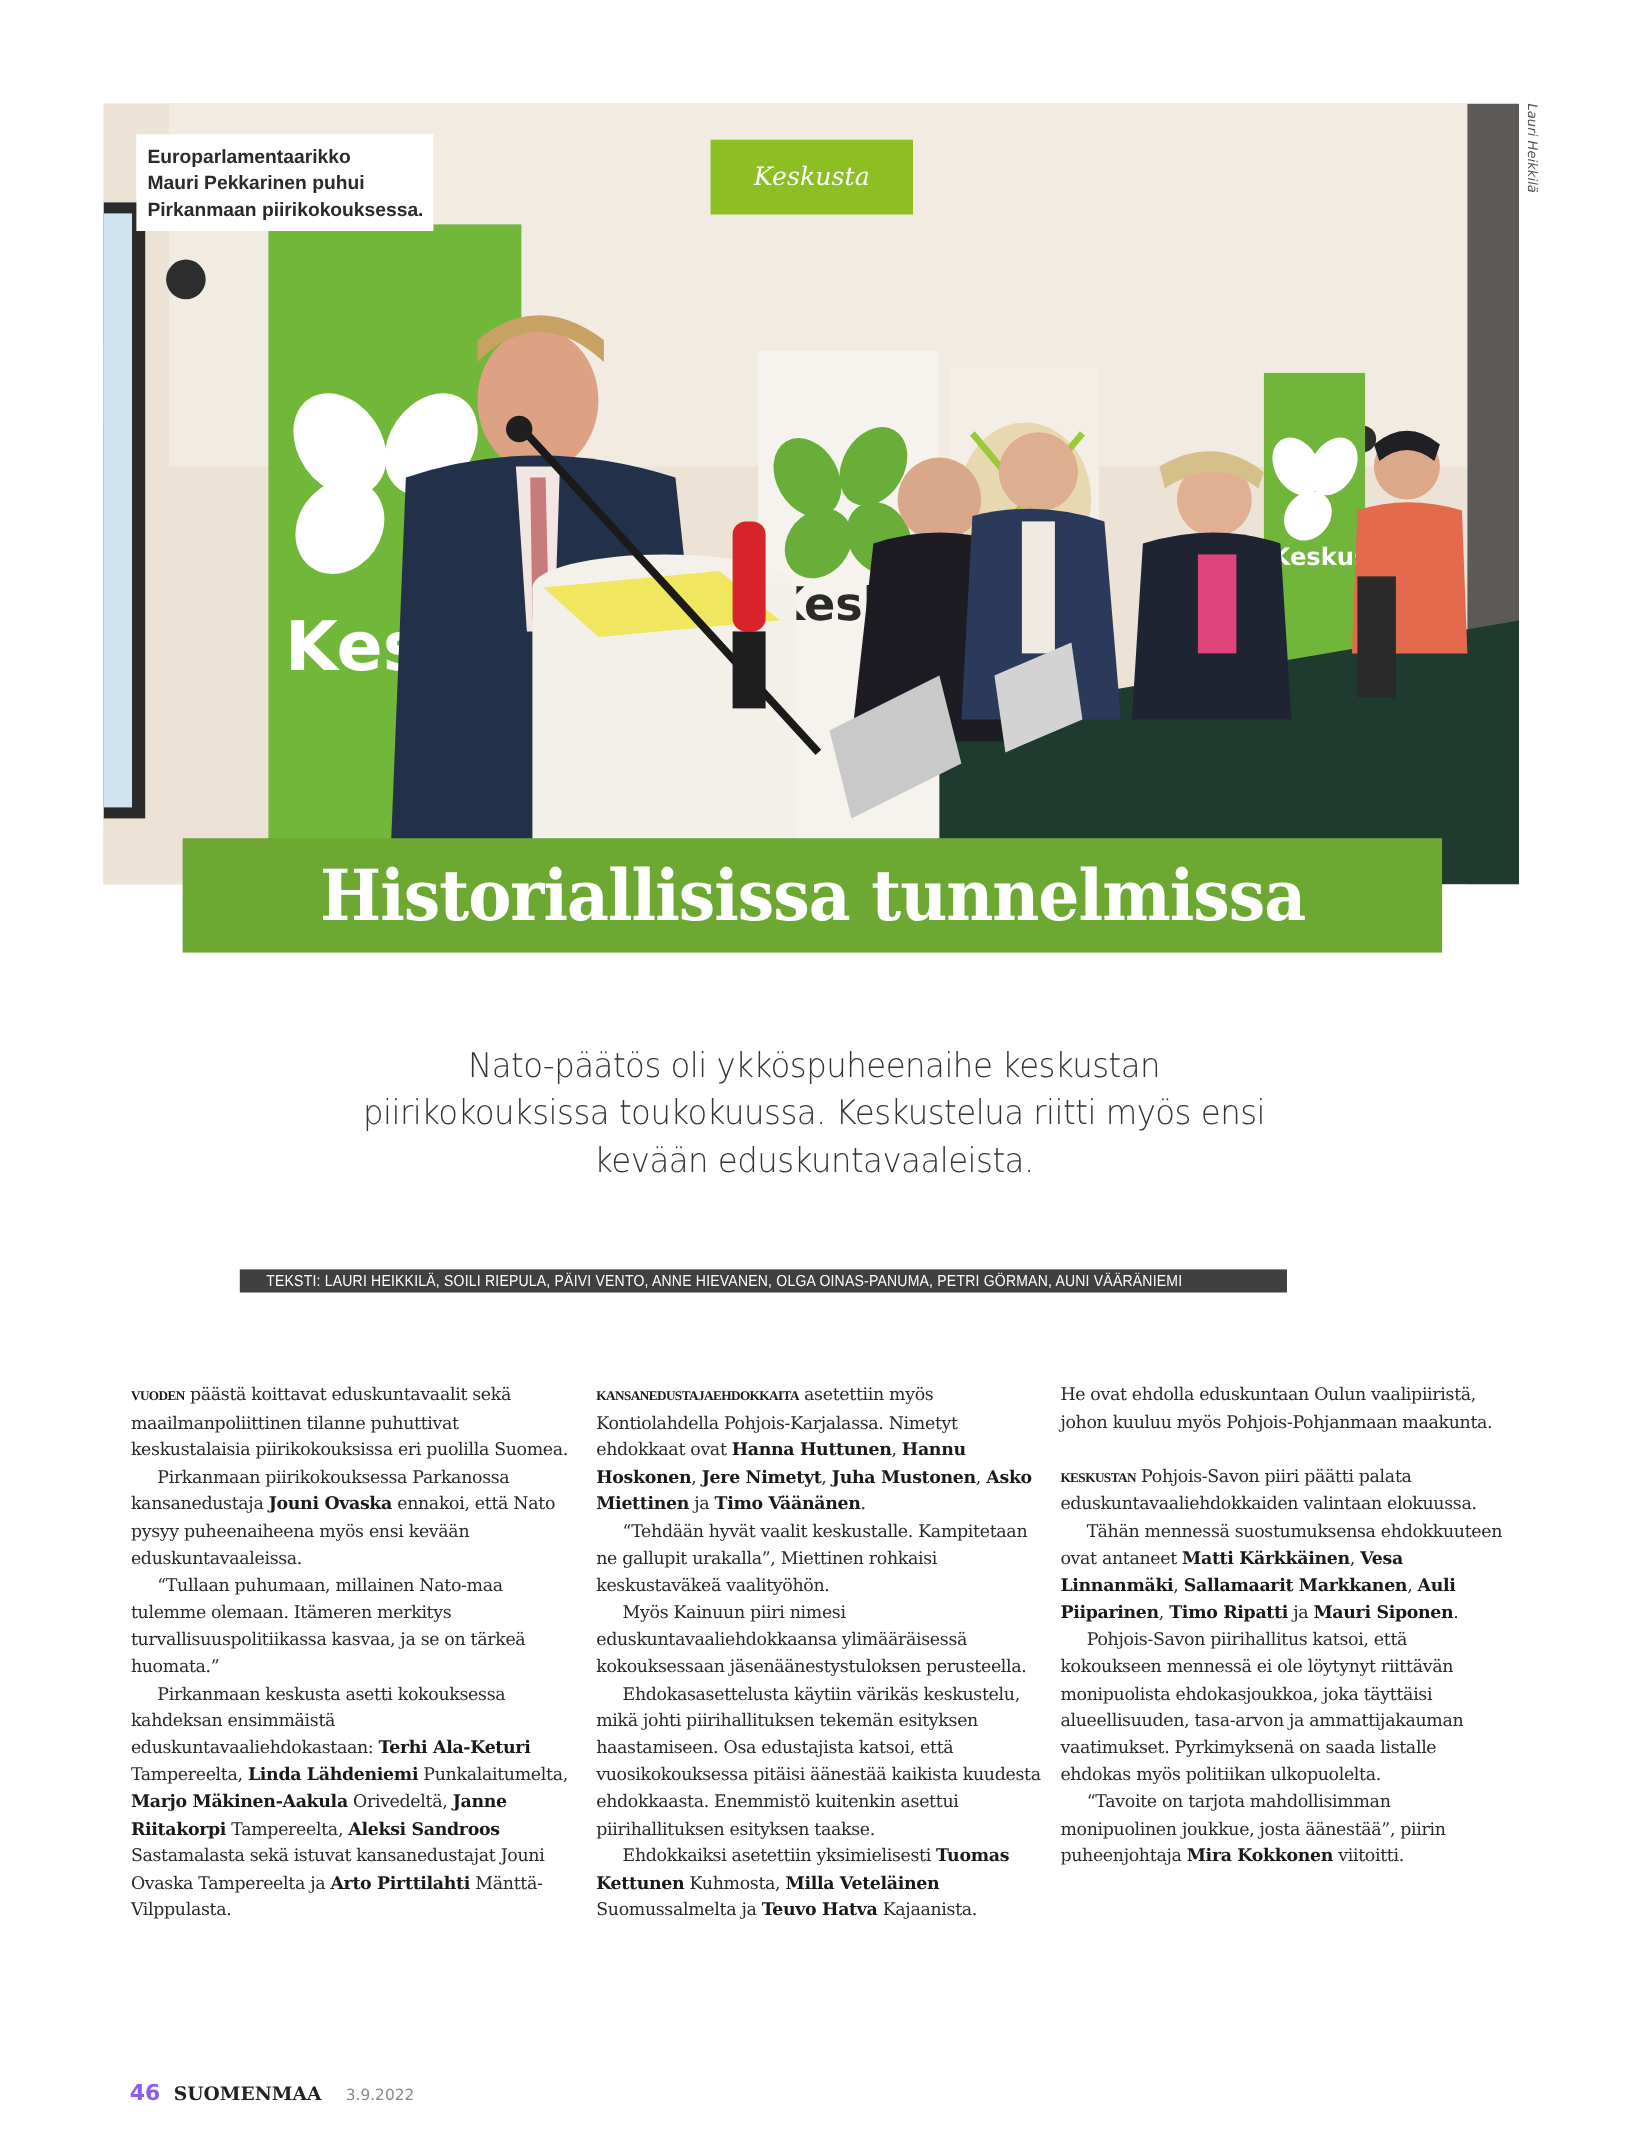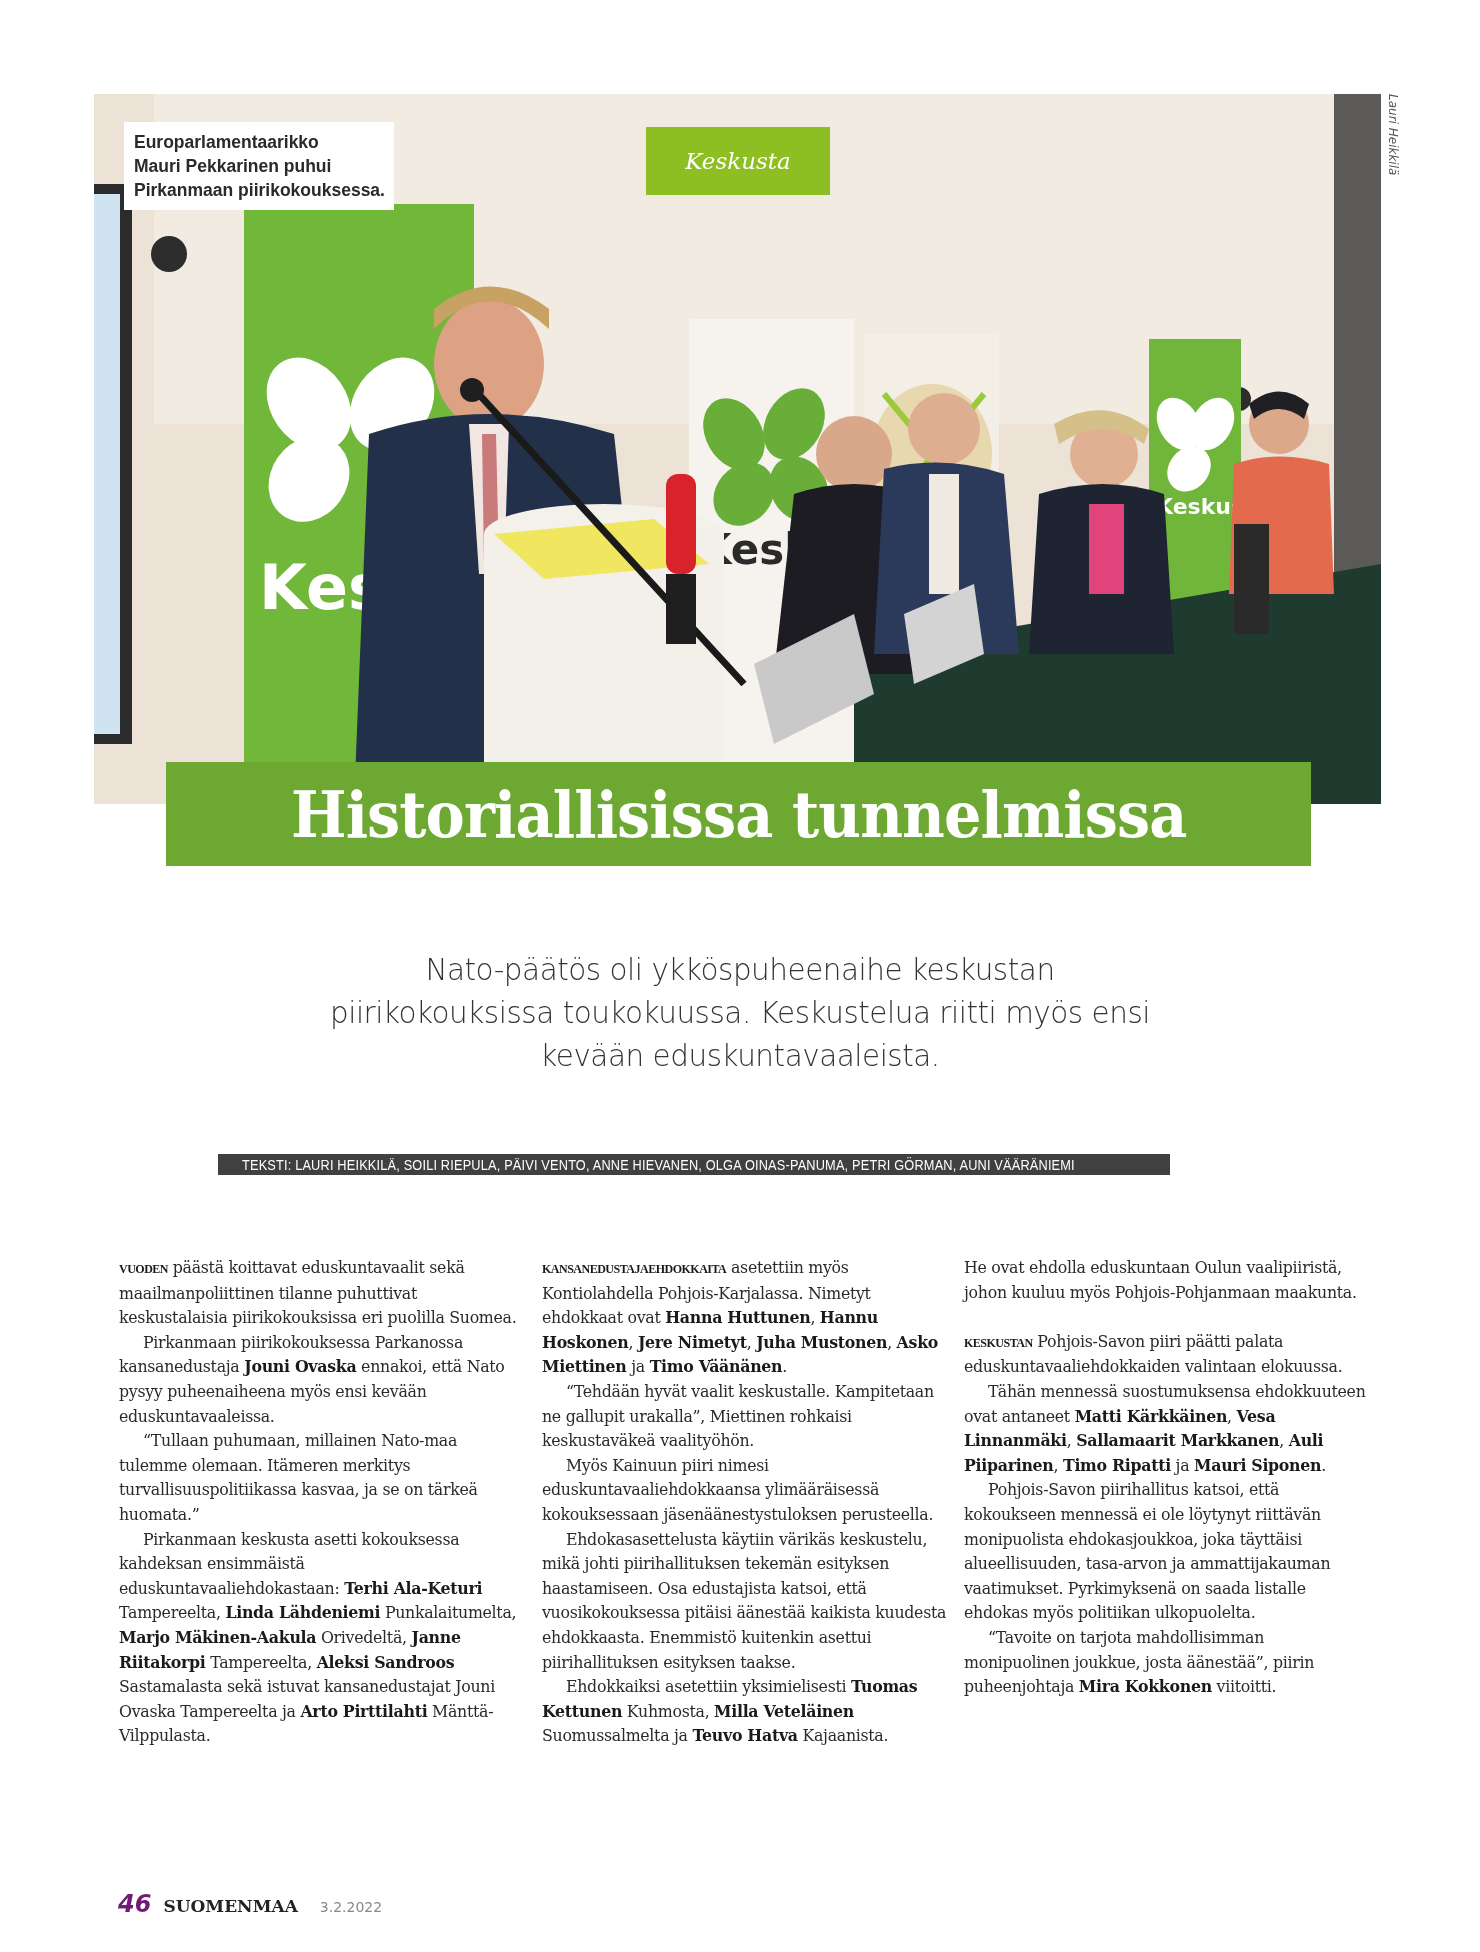--- a/index.html
+++ b/index.html
@@ -20,21 +20,21 @@
   .col{position:absolute;top:1256px;width:405px;font-family:"DejaVu Serif",serif;font-size:15.8px;line-height:24.6px;color:#2a2a2a;letter-spacing:-0.3px;}
   .col1{left:119px;}
   .col2{left:542px;}
   .col3{left:964px;}
   .col p{margin:0;}
   .col p.ind{text-indent:24px;}
   .col p.gap{margin-top:24.6px;}
   .col b{font-weight:bold;color:#1a1a1a;}
   .lead{font-family:Liberation Serif, serif;font-weight:bold;letter-spacing:-0.5px;font-size:12px;}
   .footer{position:absolute;left:118px;top:1890px;display:flex;align-items:baseline;gap:12px;}
-  .pageno{font-family:"DejaVu Sans",sans-serif;font-weight:bold;font-size:24px;color:#701a75;font-style:italic;}
+  .pageno{font-family:"DejaVu Sans",sans-serif;font-weight:bold;font-size:20px;color:#8b5cf6;}
   .mag{font-family:"DejaVu Serif",serif;font-weight:bold;font-size:17px;color:#222;}
   .date{font-family:"DejaVu Sans",sans-serif;font-size:14px;color:#888;margin-left:10px;}
 </style>
 </head>
 <body>
 
 <div class="photo">
   <svg viewBox="0 0 1287 710" preserveAspectRatio="none">
 
     <rect x="0" y="0" width="1287" height="710" fill="#ece3d6"></rect>
@@ -168,14 +168,14 @@
     <p><span>He ovat ehdolla eduskuntaan Oulun vaalipiiristä, johon kuuluu myös Pohjois-Pohjanmaan maakunta.</span></p>
     <p class="gap"><b class="lead">KESKUSTAN</b><span> Pohjois-Savon piiri päätti palata eduskuntavaaliehdokkaiden valintaan elokuussa.</span></p>
     <p class="ind"><span>Tähän mennessä suostumuksensa ehdokkuuteen ovat antaneet </span><b>Matti Kärkkäinen</b><span>, </span><b>Vesa Linnanmäki</b><span>, </span><b>Sallamaarit Markkanen</b><span>, </span><b>Auli Piiparinen</b><span>, </span><b>Timo Ripatti</b><span> ja </span><b>Mauri Siponen</b><span>.</span></p>
     <p class="ind"><span>Pohjois-Savon piirihallitus katsoi, että kokoukseen mennessä ei ole löytynyt riittävän monipuolista ehdokasjoukkoa, joka täyttäisi alueellisuuden, tasa-arvon ja ammattijakauman vaatimukset. Pyrkimyksenä on saada listalle ehdokas myös politiikan ulkopuolelta.</span></p>
     <p class="ind"><span>“Tavoite on tarjota mahdollisimman monipuolinen joukkue, josta äänestää”, piirin puheenjohtaja </span><b>Mira Kokkonen</b><span> viitoitti.</span></p>
   </div>
 
 <div class="footer">
   <span class="pageno">46</span>
   <span class="mag">SUOMENMAA</span>
-  <span class="date">3.2.2022</span>
+  <span class="date">3.9.2022</span>
 </div>
 
 </body></html>

